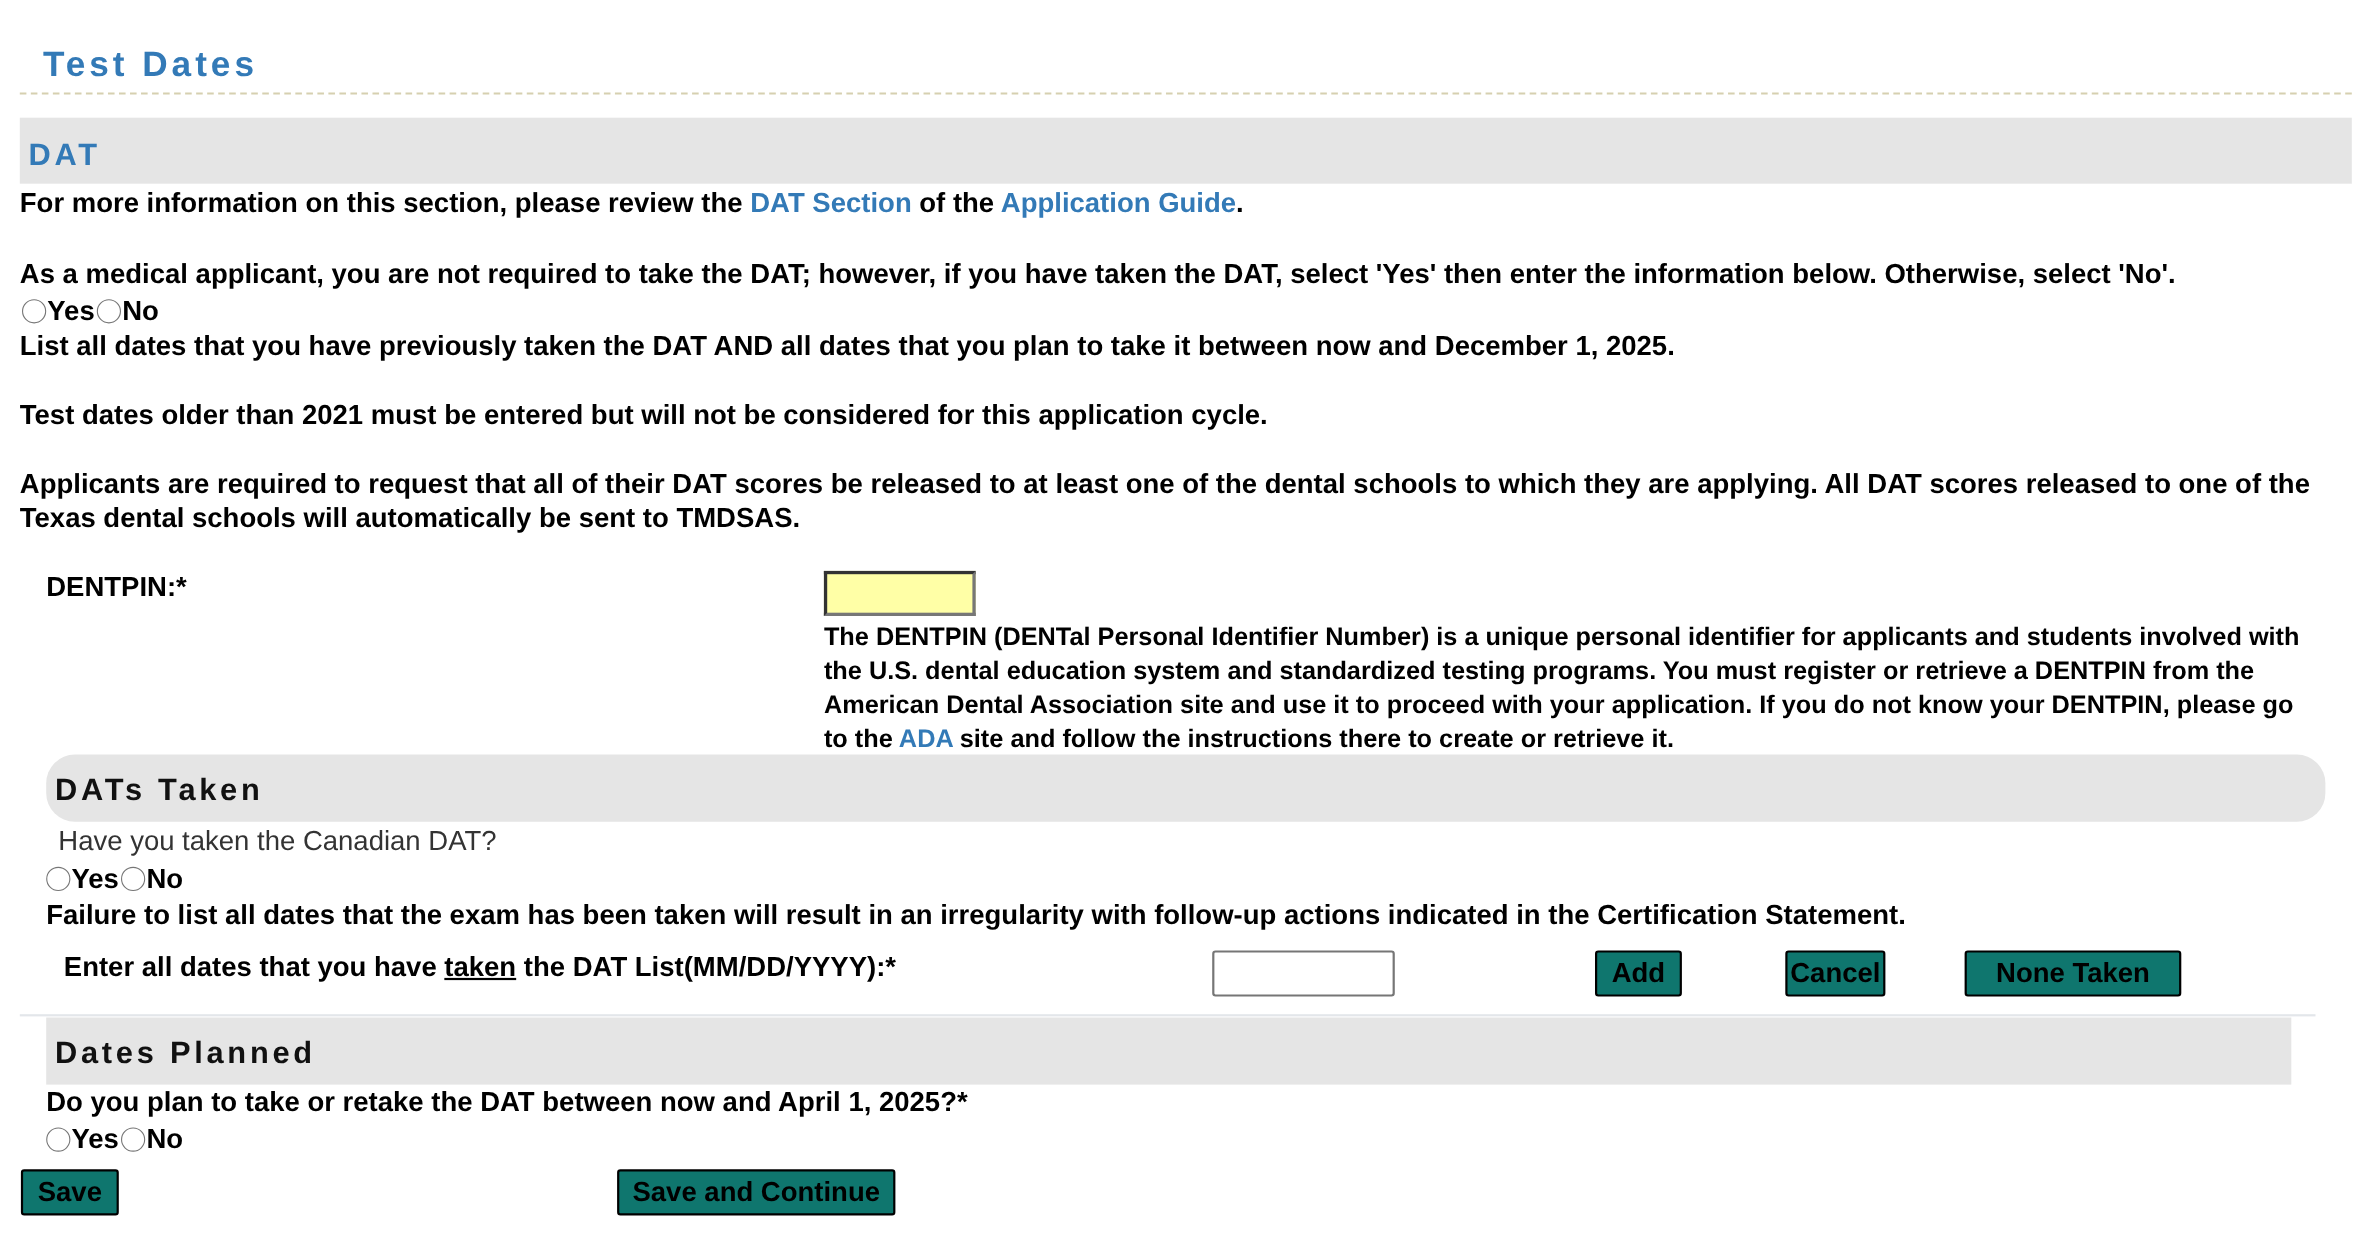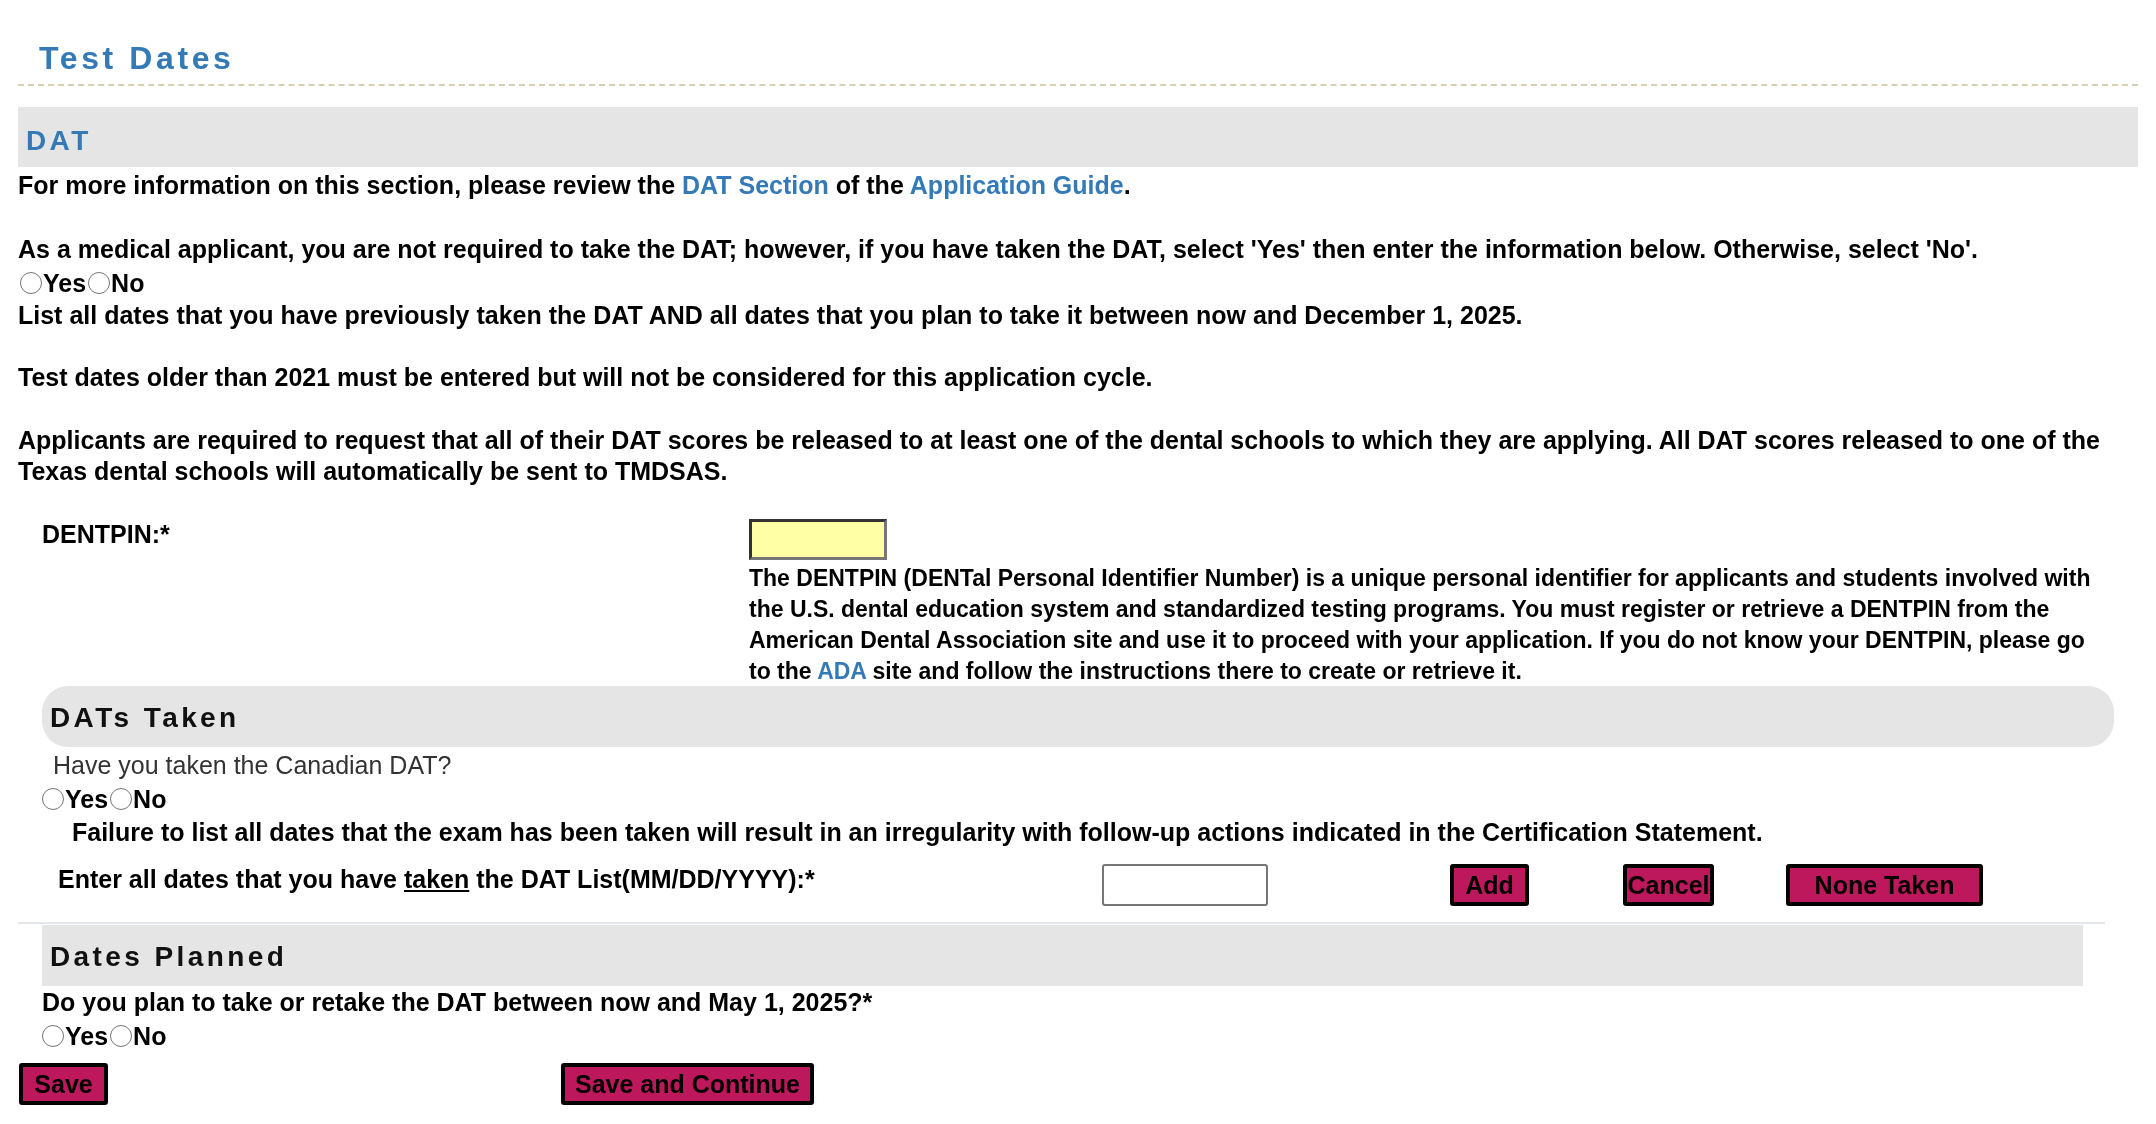--- a/index.html
+++ b/index.html
@@ -45,21 +45,21 @@
     }
     .dentpin-help {
       left: 749px; top: 563px; width: 1360px; font-size: 23px; font-weight: bold;
       line-height: 31px; white-space: normal;
     }
     .date-input {
       left: 1102px; top: 864px; width: 166px; height: 42px; box-sizing: border-box;
       border: 2px solid #767676; border-radius: 3px; background: #fff;
     }
     .btn {
-      box-sizing: border-box; background: #be185d; border: 4px solid #000000;
+      box-sizing: border-box; background: #0f766e; border: 2px solid #000000;
       border-radius: 3px; font-size: 25px; font-weight: bold; display: flex;
       align-items: center; justify-content: center; font-family: "Liberation Sans", sans-serif;
       color: #000; padding: 2px;
     }
     .btn-add { left: 1450px; top: 864px; width: 79px; height: 42px; }
     .btn-cancel { left: 1623px; top: 864px; width: 91px; height: 42px; }
     .btn-none { left: 1786px; top: 864px; width: 197px; height: 42px; }
     .btn-save { left: 19px; top: 1063px; width: 89px; height: 42px; }
     .btn-savecont { left: 561px; top: 1063px; width: 253px; height: 42px; }
     .section-divider { left: 18px; top: 922px; width: 2087px; height: 0; border-top: 2px solid #e3e6ea; }
@@ -104,38 +104,38 @@
 
 <div class="abs light" style="left:42px; top:750px;">Have you taken the Canadian DAT?</div>
 
 <div class="abs radio-row" style="left:42px; top:784px;">
   <span class="radio"></span>
   <span class="radio-label">Yes</span>
   <span class="radio"></span>
   <span class="radio-label">No</span>
 </div>
 
-<div class="abs txt" style="left:42px; top:817px;margin-left:30px;">Failure to list all dates that the exam has been taken will result in an irregularity with follow-up actions indicated in the Certification Statement.</div>
+<div class="abs txt" style="left:42px; top:817px;">Failure to list all dates that the exam has been taken will result in an irregularity with follow-up actions indicated in the Certification Statement.</div>
 
 <div class="abs txt" style="left:58px; top:864px;">
   <span>Enter all dates that you have </span><u>taken</u><span> the DAT List(MM/DD/YYYY):*</span>
 </div>
 
 <input class="abs date-input" type="text" value="" style="">
 <button class="abs btn btn-add">Add</button>
 <button class="abs btn btn-cancel">Cancel</button>
 <button class="abs btn btn-none">None Taken</button>
 
 <div class="abs section-divider"></div>
 
 <div class="abs band band-sub band-planned">
   <span class="band-title">Dates Planned</span>
 </div>
 
-<div class="abs txt" style="left:42px; top:987px;">Do you plan to take or retake the DAT between now and May 1, 2025?*</div>
+<div class="abs txt" style="left:42px; top:987px;">Do you plan to take or retake the DAT between now and April 1, 2025?*</div>
 
 <div class="abs radio-row" style="left:42px; top:1021px;">
   <span class="radio"></span>
   <span class="radio-label">Yes</span>
   <span class="radio"></span>
   <span class="radio-label">No</span>
 </div>
 
 <button class="abs btn btn-save">Save</button>
 <button class="abs btn btn-savecont">Save and Continue</button>

